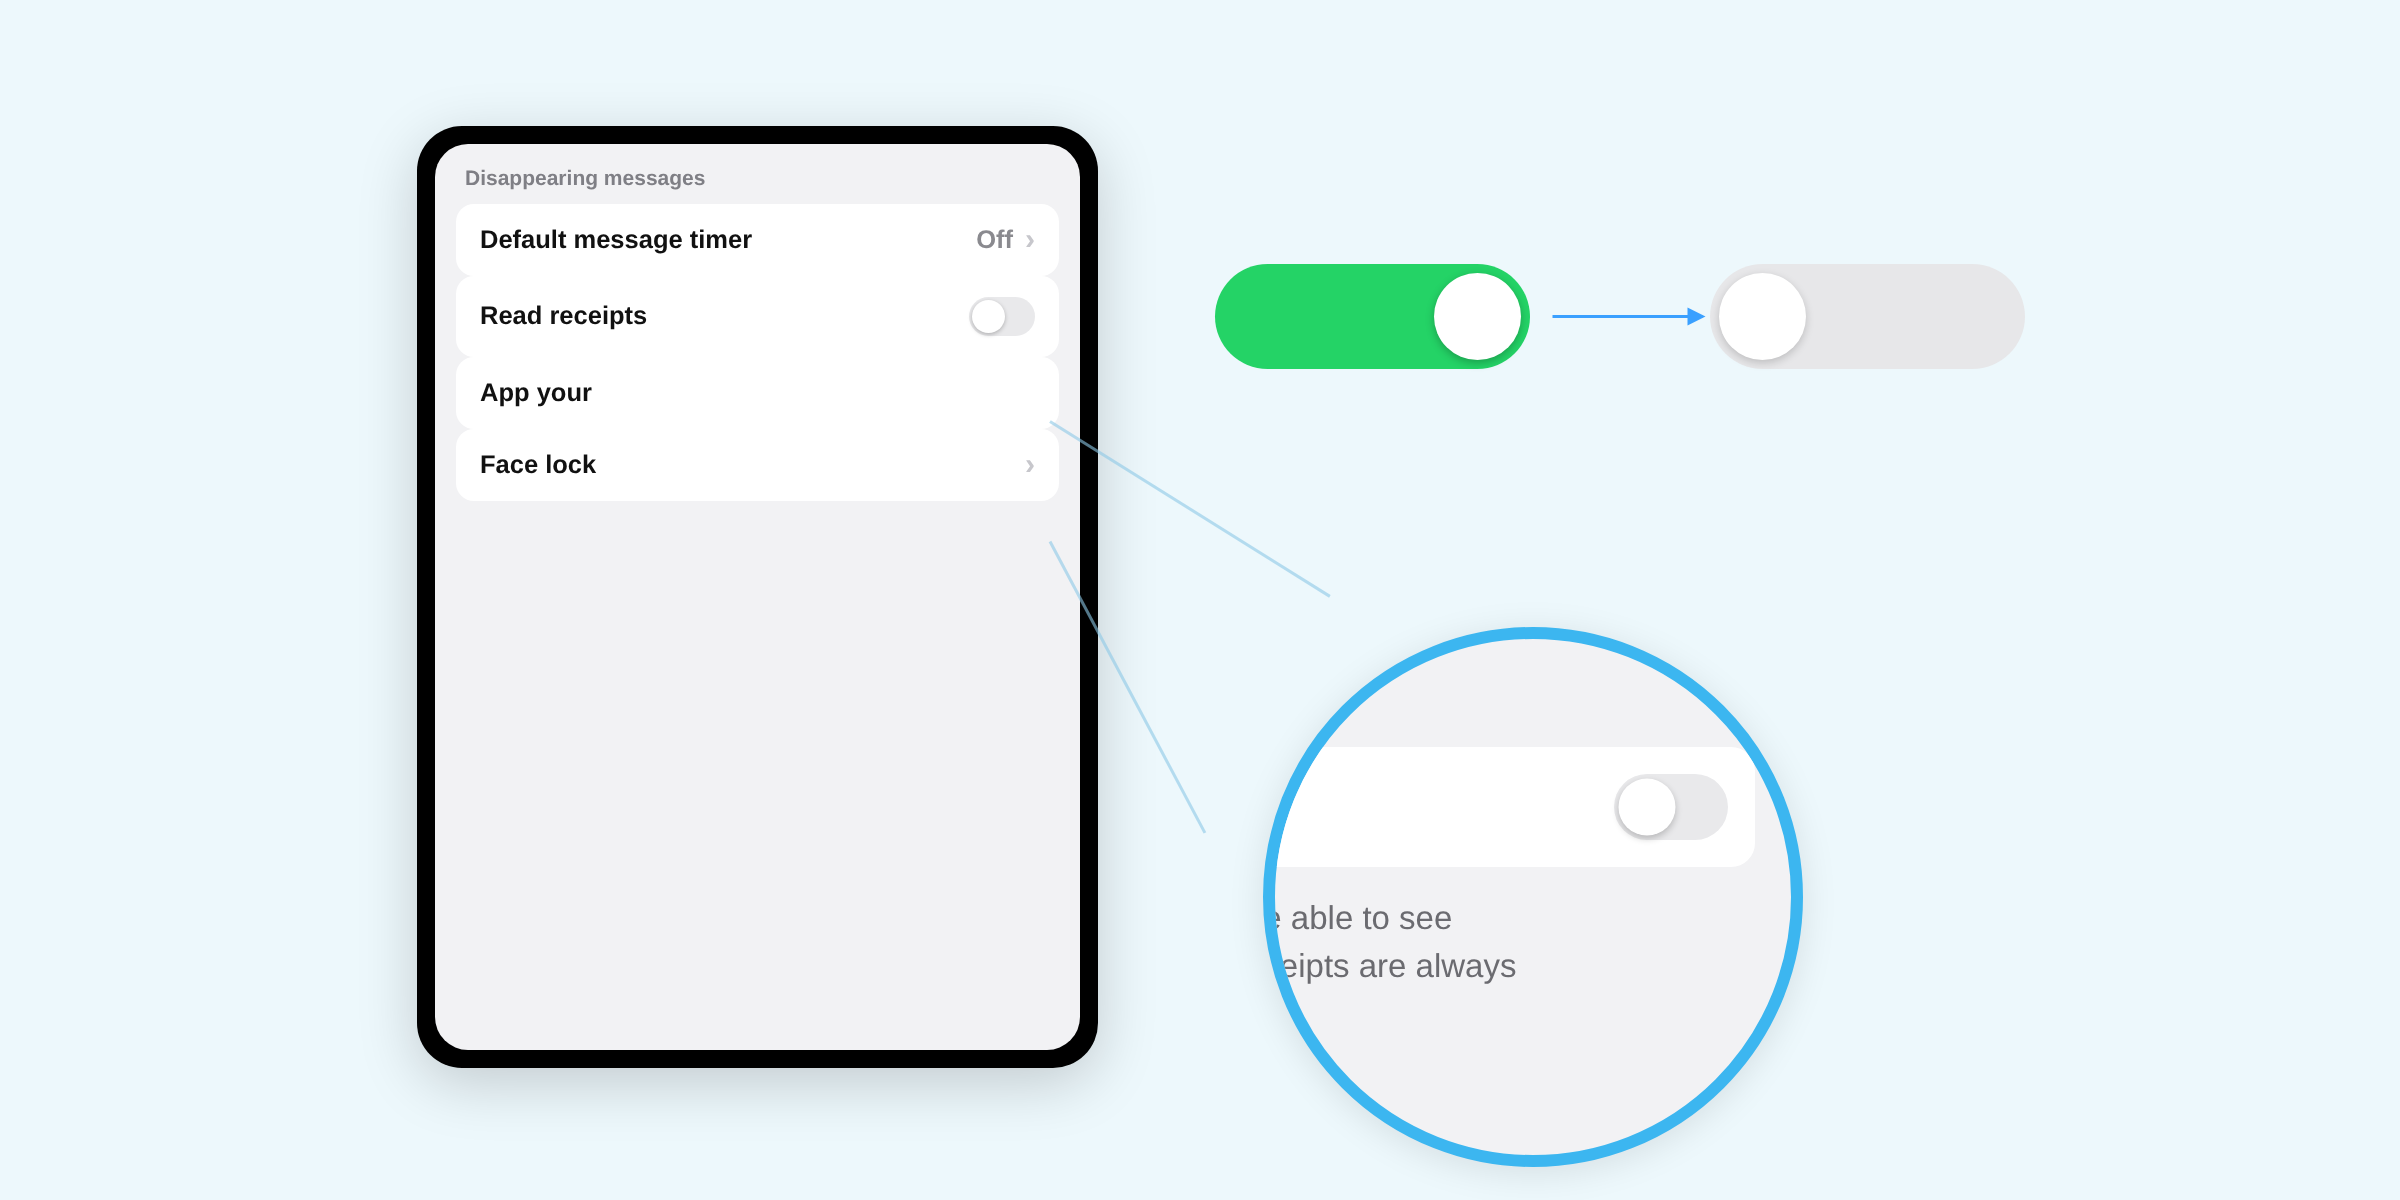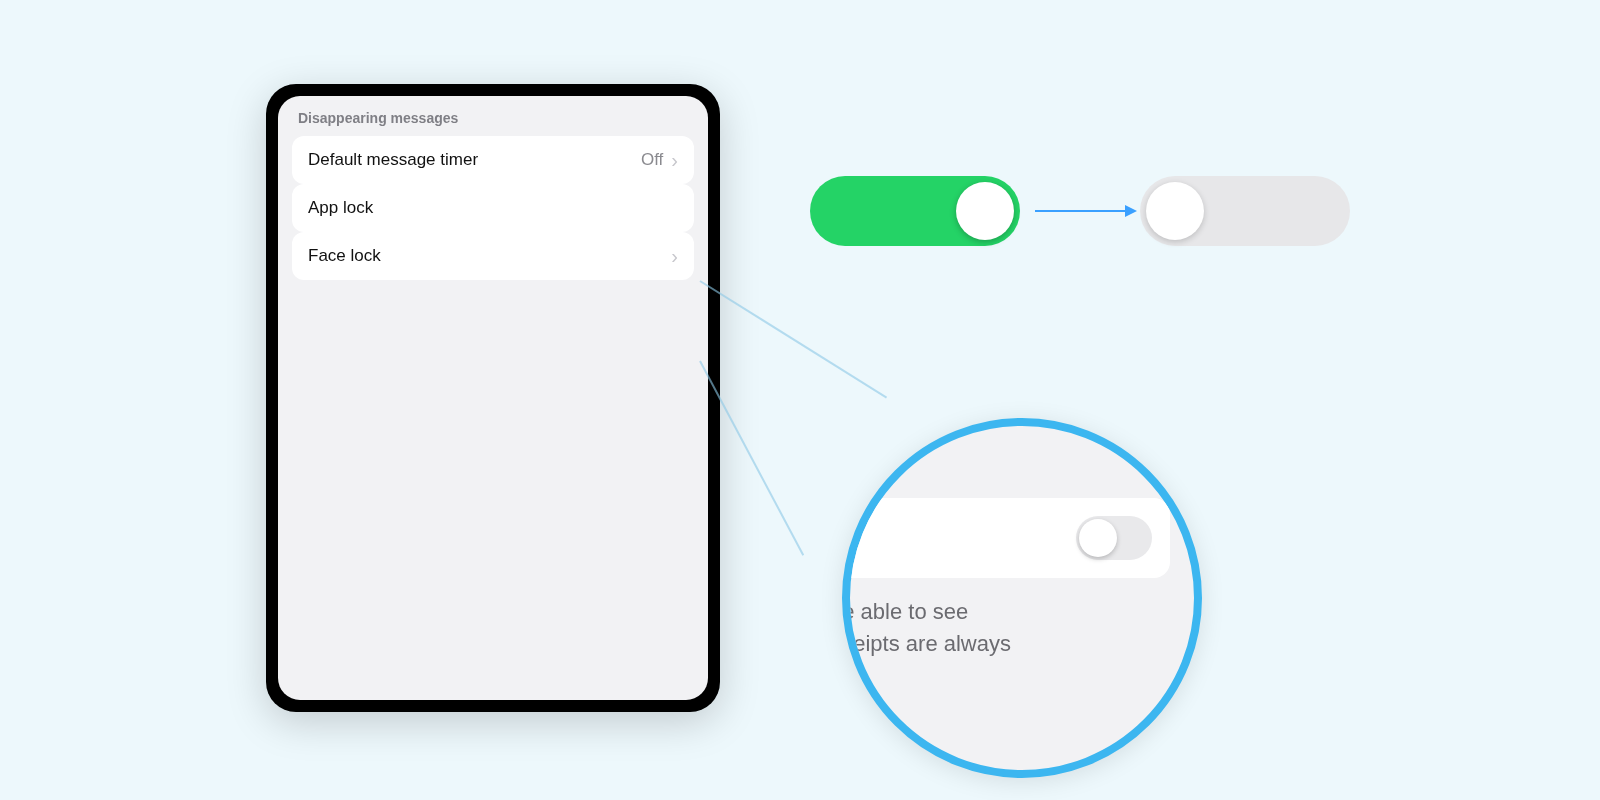--- a/index.html
+++ b/index.html
@@ -6,21 +6,21 @@
   html, body { width: 1600px; height: 800px; overflow: hidden; }
   body {
     background: #edf8fc;
     font-family: -apple-system, "Helvetica Neue", Arial, sans-serif;
     position: relative;
   }
 
   
   .phone {
     position: absolute;
-    left: 266px;
+    left: 278px;
     top: 84px;
     width: 454px;
     height: 628px;
     background: #000;
     border-radius: 30px;
     box-shadow: 0 10px 40px rgba(0,0,0,.18);
   }
   .phone-screen {
     position: absolute;
     left: 12px; right: 12px; top: 12px; bottom: 12px;
@@ -37,20 +37,21 @@
     margin: 14px 6px 10px;
   }
 
   .row {
     background: #fff;
     border-radius: 12px;
     padding: 14px 16px;
     display: flex;
     align-items: center;
     justify-content: space-between;
+    font-weight: bold;
   }
   .row .title {
     font-size: 17px;
     color: #111;
   }
   .row .trail { display: flex; align-items: flex-end; gap: 8px; }
   .row .value { color: #8a8a8f; font-size: 17px; }
   .chevron { color: #c7c7cc; font-size: 20px; line-height: 1; }
 
   .footer-text {
@@ -187,23 +188,29 @@
     <div class="section-header">Disappearing messages</div>
 
     <div class="row">
       <div class="title">Default message timer</div>
       <div class="trail">
         <span class="value">Off</span>
         <span class="chevron">›</span>
       </div>
     </div>
 
-
-    <div class="row">
-      <div class="title">App lock</div>
+    <div class="row">
+      <div class="title">Read receipts</div>
+      <div class="ios-toggle">
+        <div class="knob"></div>
+      </div>
+    </div>
+
+    <div class="row">
+      <div class="title">App your</div>
     </div>
 
     <div class="row">
       <div class="title">Face lock</div>
       <span class="chevron">›</span>
     </div>
 
     <div style="height:22px"></div>
 
 

